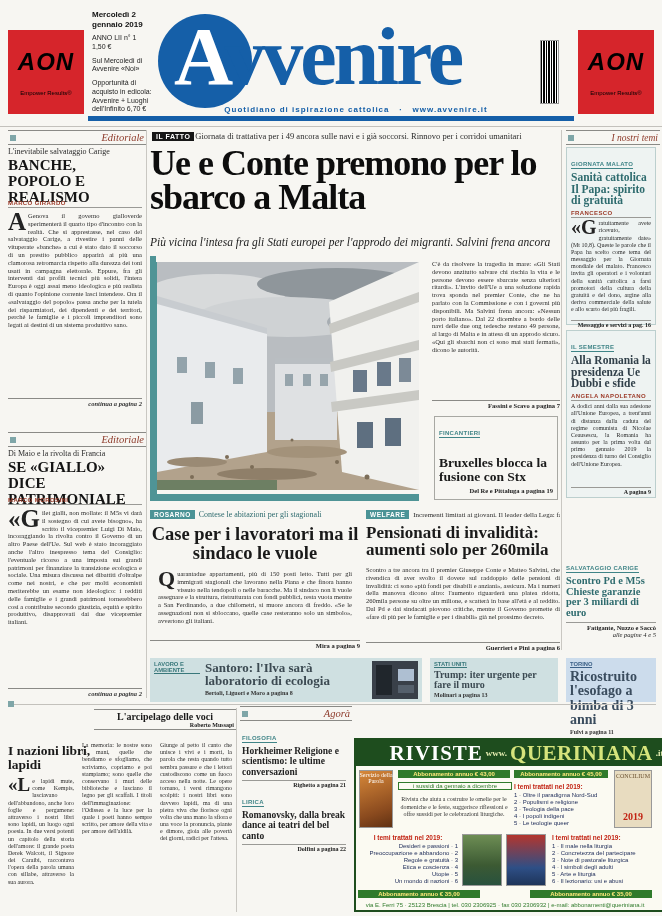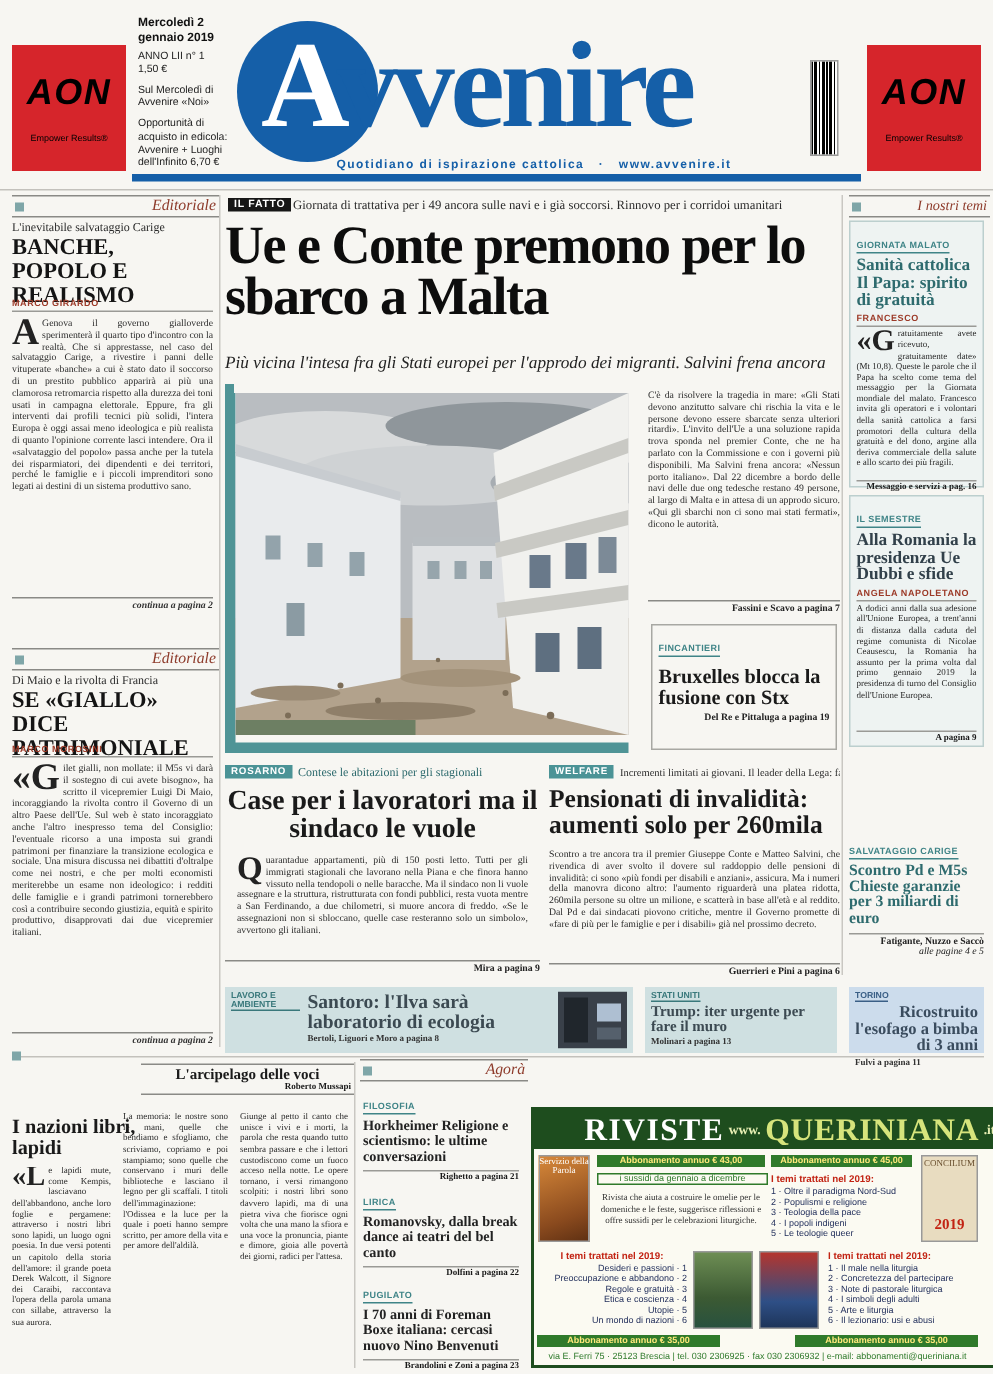--- a/index.html
+++ b/index.html
@@ -188,21 +188,21 @@
         <circle cx="35" cy="215" r="2" fill="#7c6d58"></circle>
       <rect x="0" y="218" width="120" height="10" fill="#6d7f63"></rect>
     </svg>
   </div>
 
   <div class="abs body-txt" style="left:432px;top:260px;width:128px;">C'è da risolvere la tragedia in mare: «Gli Stati devono anzitutto salvare chi rischia la vita e le persone devono essere sbarcate senza ulteriori ritardi». L'invito dell'Ue a una soluzione rapida trova sponda nel premier Conte, che ne ha parlato con la Commissione e con i governi più disponibili. Ma Salvini frena ancora: «Nessun porto italiano». Dal 22 dicembre a bordo delle navi delle due ong tedesche restano 49 persone, al largo di Malta e in attesa di un approdo sicuro. «Qui gli sbarchi non ci sono mai stati fermati», dicono le autorità.</div>
   <div class="abs pg-by rule-by" style="left:432px;top:400px;width:128px;">Fassini e Scavo a pagina 7</div>
 
   <div class="abs" style="left:434px;top:416px;width:124px;height:84px;border:1px solid #a8a8a3;box-sizing:border-box;padding:4px;">
     <span class="mini-label">FINCANTIERI</span>
-    <div style="font-weight:bold;font-size:13.5px;line-height:1.02;margin-top:5px;">Bruxelles blocca la fusione con Stx</div>
+    <div style="font-weight:bold;font-size:13.5px;line-height:1.02;margin-top:17px;">Bruxelles blocca la fusione con Stx</div>
     <div class="pg-by" style="margin-top:3px;">Del Re e Pittaluga a pagina 19</div>
   </div>
 
   <div class="abs" style="left:150px;top:510px;width:210px;display:flex;align-items:center;gap:4px;">
     <span class="label-teal">ROSARNO</span>
     <span class="kick-teal">Contese le abitazioni per gli stagionali</span>
   </div>
   <div class="abs" style="left:150px;top:525px;width:210px;font-weight:bold;font-size:18.5px;line-height:1.0;text-align:center;">Case per i lavoratori ma il sindaco le vuole</div>
   <div class="abs body-txt" style="left:158px;top:570px;width:194px;height:66px;overflow:hidden;">
     <span class="dropcap" style="font-size:22px;">Q</span><span>uarantadue appartamenti, più di 150 posti letto. Tutti per gli immigrati stagionali che lavorano nella Piana e che finora hanno vissuto nella tendopoli o nelle baracche. Ma il sindaco non li vuole assegnare e la struttura, ristrutturata con fondi pubblici, resta vuota mentre a San Ferdinando, a due chilometri, si muore ancora di freddo. «Se le assegnazioni non si sbloccano, quelle case resteranno solo un simbolo», avvertono gli italiani.</span>
@@ -232,21 +232,21 @@
   </div>
 
   <div class="abs stripbox" style="left:430px;top:658px;width:128px;height:44px;flex-direction:column;">
     <span class="slabel">STATI UNITI</span>
     <div class="striptitle" style="font-size:10px;margin-top:2px;">Trump: iter urgente per fare il muro</div>
     <div class="stripby">Molinari a pagina 13</div>
   </div>
 
   <div class="abs stripbox" style="left:566px;top:658px;width:90px;height:44px;flex-direction:column;background:#ccdcec;">
     <span class="slabel" style="color:#3a5f86;border-color:#3a5f86;">TORINO</span>
-    <div class="striptitle" style="font-size:11px;margin-top:2px;color:#3a4c5e;text-align:right;">Ricostruito l'esofago a bimba di 3 anni</div>
+    <div class="striptitle" style="font-size:14px;margin-top:2px;color:#3a4c5e;">Ricostruito l'esofago a bimba di 3 anni</div>
     <div class="stripby">Fulvi a pagina 11</div>
   </div>
 
   <div class="abs rubric" style="left:566px;top:130px;width:90px;">
     <span class="sq"></span>
     <span class="rt" style="font-size:9.5px;">I nostri temi</span>
   </div>
 
   <div class="abs ritem" style="left:566px;top:147px;width:90px;height:178px;">
     <span class="mini-label">GIORNATA MALATO</span>
@@ -295,25 +295,20 @@
 
   <div class="abs" style="left:242px;top:790px;width:104px;">
     <span class="mini-label">LIRICA</span>
     <div class="agora-title">Romanovsky, dalla break dance ai teatri del bel canto</div>
     <div class="agora-by">Dolfini a pagina 22</div>
   </div>
   <div class="abs" style="left:242px;top:726px;width:104px;">
     <span class="mini-label">FILOSOFIA</span>
     <div class="agora-title">Horkheimer Religione e scientismo: le ultime conversazioni</div>
     <div class="agora-by">Righetto a pagina 21</div>
-  </div>
-  <div class="abs" style="left:242px;top:852px;width:104px;">
-    <span class="mini-label">PUGILATO</span>
-    <div class="agora-title">I 70 anni di Foreman Boxe italiana: cercasi nuovo Nino Benvenuti</div>
-    <div class="agora-by">Brandolini e Zoni a pagina 23</div>
   </div>
 
   <div class="abs ad" style="left:354px;top:738px;width:345px;height:174px;">
     <div class="ad-head">
       <span class="r1">RIVISTE</span>
       <span class="r2">www.</span>
       <span class="r3">QUERINIANA</span>
       <span class="r2">.it</span>
     </div>
     <div style="position:relative;width:100%;height:146px;">

